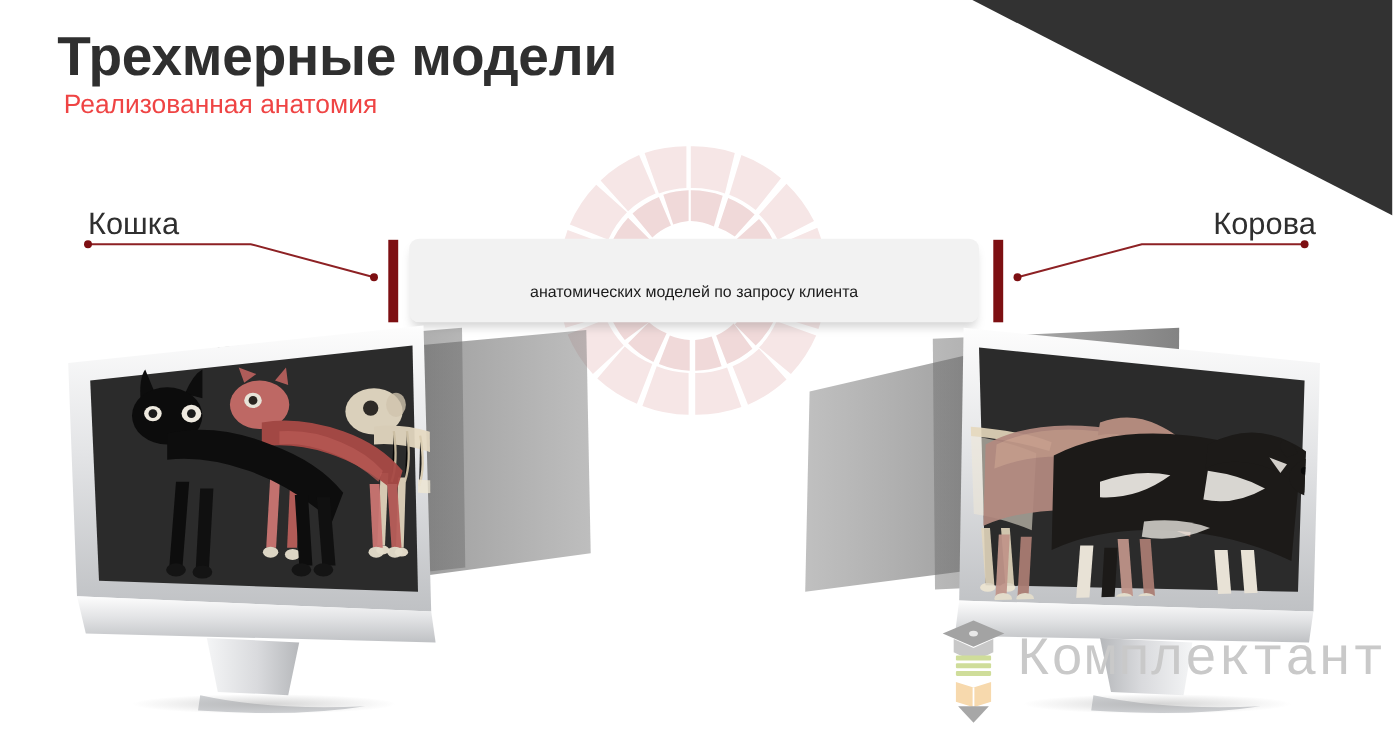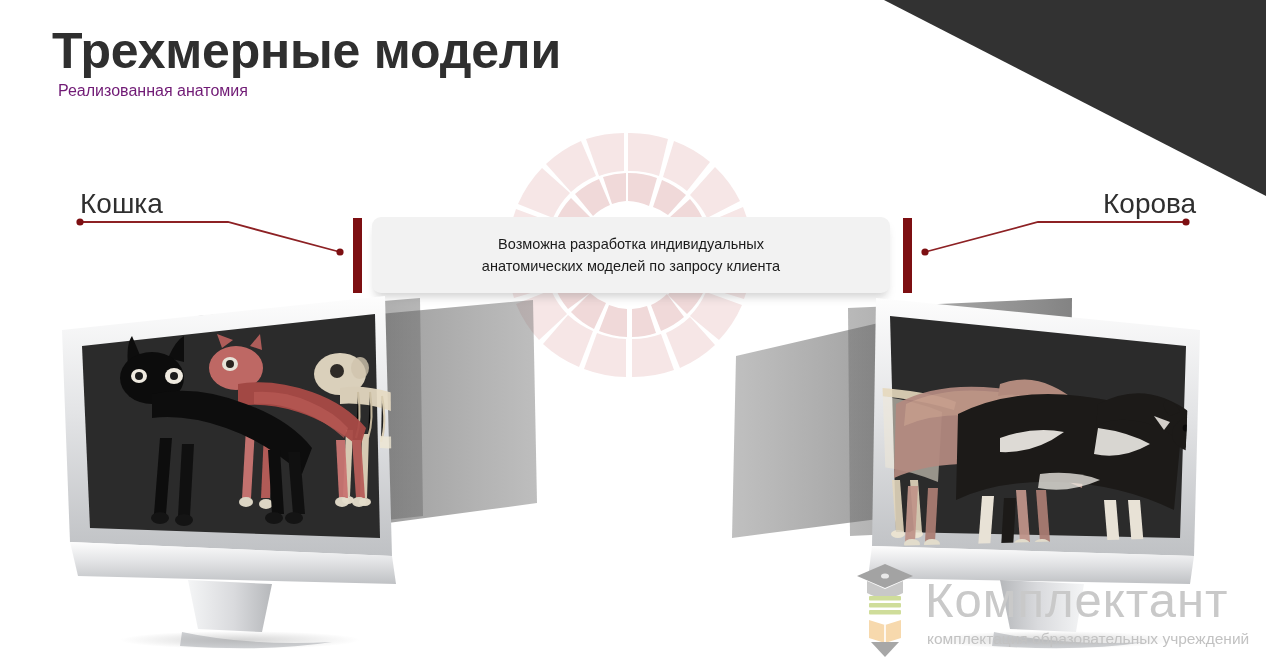--- a/index.html
+++ b/index.html
@@ -24,21 +24,21 @@
   }
 
   
   .title{
     position:absolute;left:52px;top:22px;
     font-size:50px;font-weight:bold;color:#2f2f2f;letter-spacing:-0.2px;
     white-space:nowrap;
   }
   .subtitle{
     position:absolute;left:58px;top:82px;
-    font-size:16px;font-weight:normal;color:#701a75;white-space:nowrap;
+    font-size:24px;font-weight:normal;color:#ef4444;white-space:nowrap;
   }
 
   
   .lbl{
     position:absolute;font-size:28px;font-weight:normal;color:#2f2f2f;white-space:nowrap;
   }
   .lbl-cat{left:80px;top:188px;}
   .lbl-cow{left:1079px;top:188px;margin-left:24px;}
 
   
@@ -66,21 +66,21 @@
   .mon-left{left:40px;top:288px;width:520px;height:370px;}
   .mon-right{left:700px;top:288px;width:530px;height:370px;}
 
   
   .logo{
     position:absolute;left:855px;top:558px;width:405px;height:100px;pointer-events:none;
   }
   .logo-word{
     position:absolute;left:70px;top:14px;
     font-size:49px;color:#c9c9c9;letter-spacing:1px;white-space:nowrap;
-    font-family:Liberation Sans, sans-serif;
+    font-family:Liberation Mono, monospace;
   }
   .logo-tag{
     position:absolute;left:72px;top:72px;
     font-size:15.5px;color:#c2c2c2;white-space:nowrap;
   }
 </style>
 </head>
 <body>
 
 <div class="slide">
@@ -145,21 +145,21 @@
     <polyline points="1186,22 1038,22 925,52" fill="none" stroke="#8d2124" stroke-width="1.8"></polyline>
     <circle cx="1186" cy="22" r="3.6" fill="#7d0f12"></circle>
     <circle cx="925" cy="52" r="3.6" fill="#7d0f12"></circle>
   </svg>
 
   <div class="vbar vbar-left"></div>
   <div class="vbar vbar-right"></div>
 
   <div class="note-box">
     <div class="note-text">
-      <span>Возможна разработка индивидуальных</span><br>
+      <br>
       <span>анатомических моделей по запросу клиента</span>
     </div>
   </div>
 
   <svg class="monitor mon-left" viewBox="0 0 520 370">
     <defs>
       <linearGradient id="silverL" x1="0" y1="0" x2="0" y2="1">
         <stop offset="0%" stop-color="#fdfdfd"></stop>
         <stop offset="45%" stop-color="#e3e4e6"></stop>
         <stop offset="100%" stop-color="#bfc1c4"></stop>
@@ -377,16 +377,15 @@
       <g fill="#cfdd9a">
         <rect x="14" y="38" width="32" height="4.5" rx="1"></rect>
         <rect x="14" y="45" width="32" height="4.5" rx="1"></rect>
         <rect x="14" y="52" width="32" height="4.5" rx="1"></rect>
       </g>
       <path d="M14 62 l16 5 l16 -5 l0 18 l-16 5 l-16 -5 Z" fill="#f7d9ad"></path>
       <path d="M30 67 l0 18" stroke="#ffffff" stroke-width="1.6" fill="none"></path>
       <polygon points="16,84 44,84 30,99" fill="#a7a7a7"></polygon>
     </svg>
     <div class="logo-word">Комплектант</div>
-    <div class="logo-tag">комплектация образовательных учреждений</div>
   </div>
 
 </div>
 
 </body></html>

